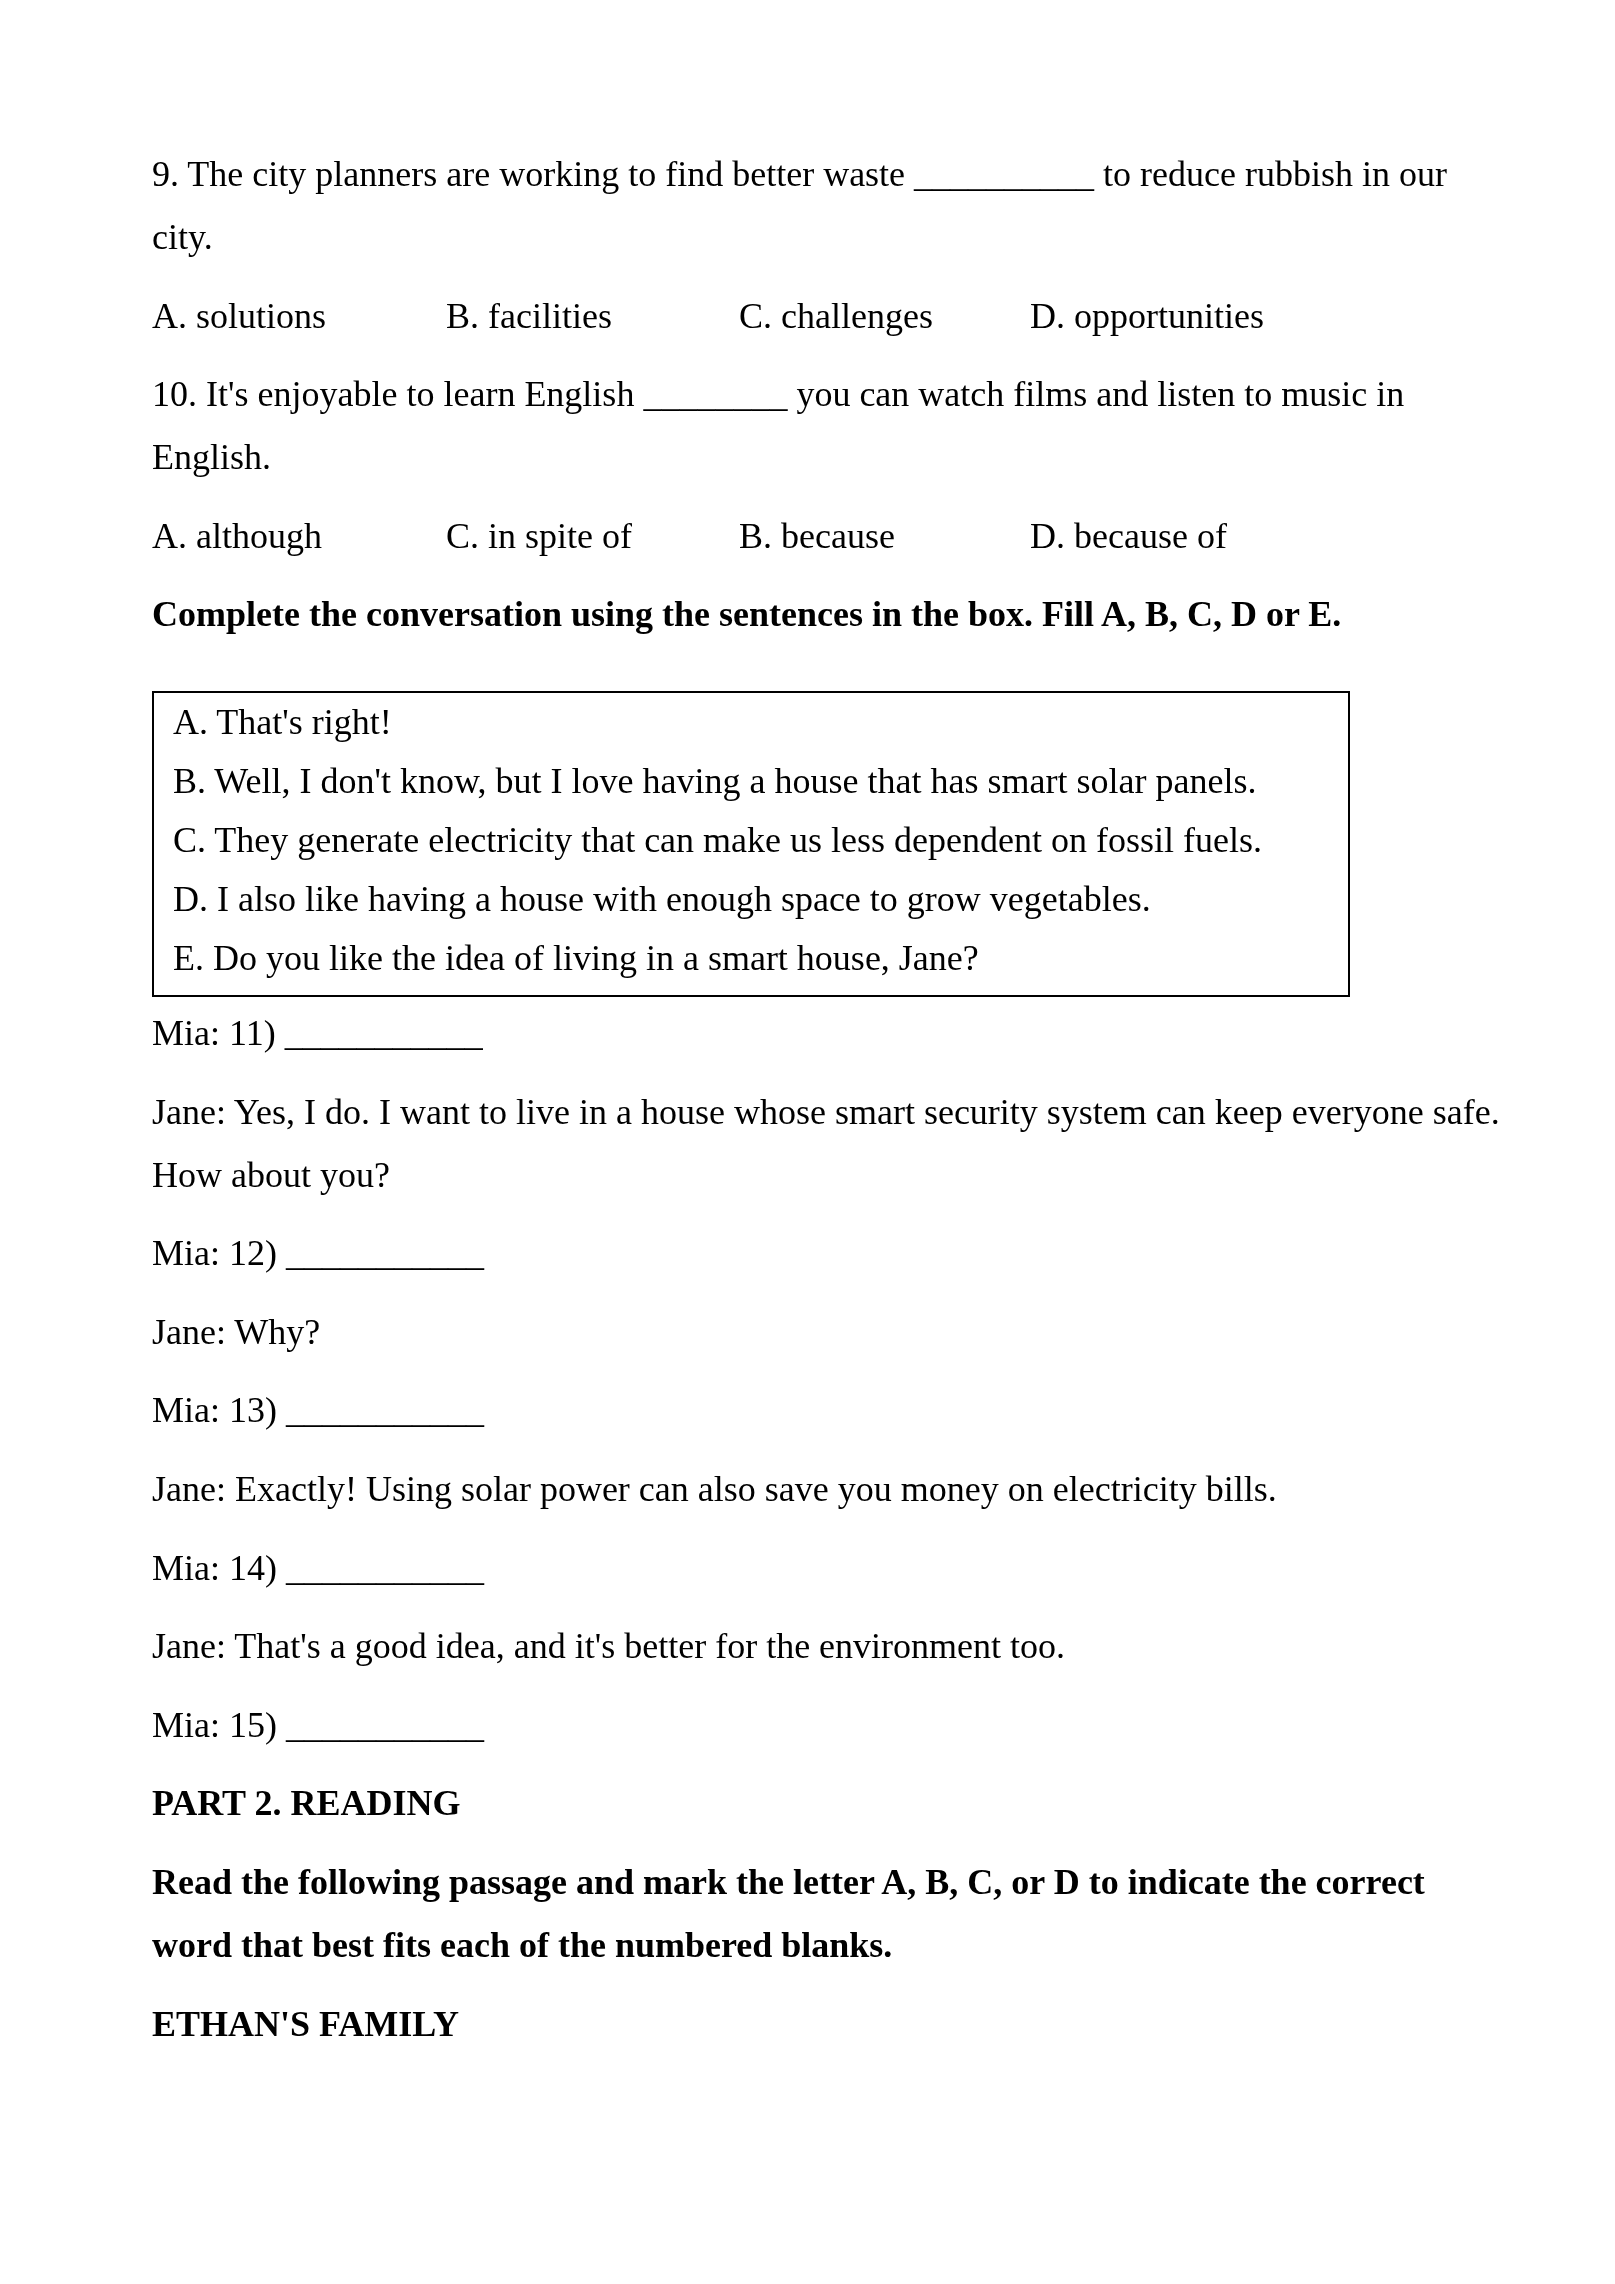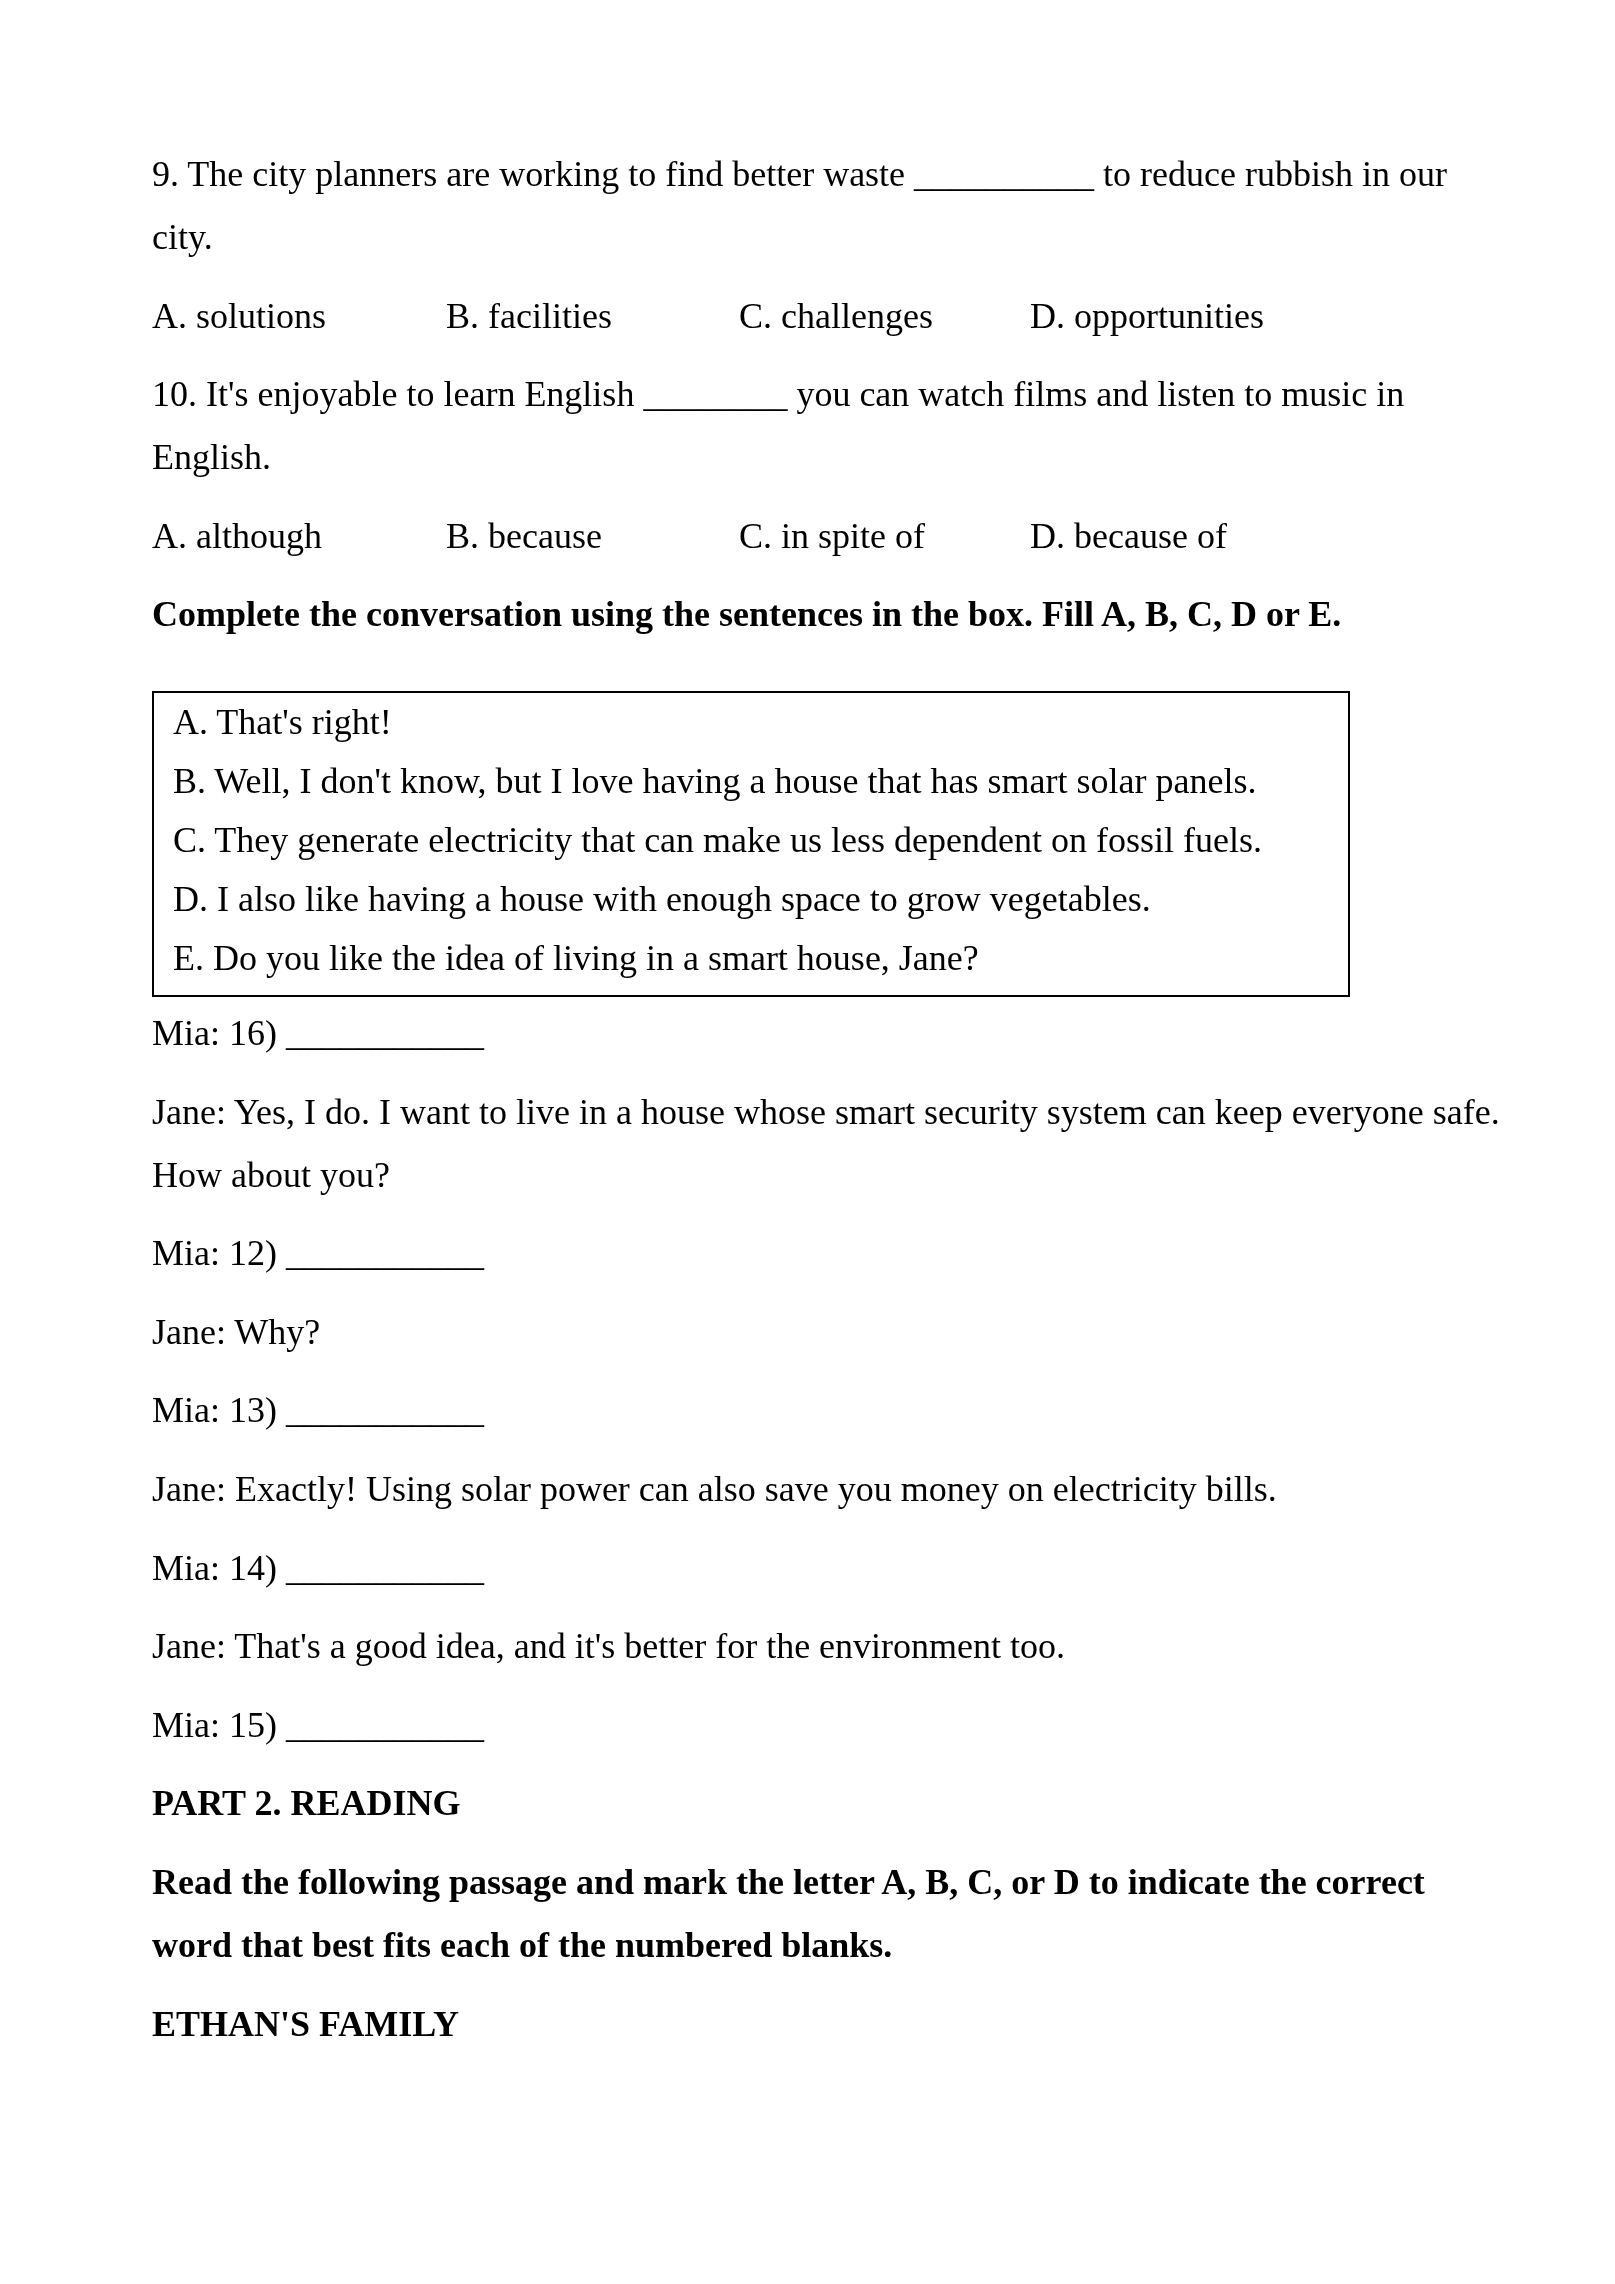--- a/index.html
+++ b/index.html
@@ -51,39 +51,39 @@
     <span class="ln">D. opportunities</span>
   </div>
 
   <div class="para">
     <div class="ln j">10. It's enjoyable to learn English ________ you can watch films and listen to music in</div>
     <div class="ln">English.</div>
   </div>
 
   <div class="opts">
     <span class="ln">A. although</span>
+    <span class="ln">C. in spite of</span>
     <span class="ln">B. because</span>
-    <span class="ln">C. in spite of</span>
     <span class="ln">D. because of</span>
   </div>
 
   <div class="para">
     <div class="ln bold">Complete the conversation using the sentences in the box. Fill A, B, C, D or E.</div>
   </div>
 
   <div class="box">
     <div class="ln">A. That's right!</div>
     <div class="ln">B. Well, I don't know, but I love having a house that has smart solar panels.</div>
     <div class="ln">C. They generate electricity that can make us less dependent on fossil fuels.</div>
     <div class="ln">D. I also like having a house with enough space to grow vegetables.</div>
     <div class="ln">E. Do you like the idea of living in a smart house, Jane?</div>
   </div>
 
   <div class="para">
-    <div class="ln">Mia: 16) ___________</div>
+    <div class="ln">Mia: 11) ___________</div>
   </div>
 
   <div class="para">
     <div class="ln j">Jane: Yes, I do. I want to live in a house whose smart security system can keep everyone safe.</div>
     <div class="ln">How about you?</div>
   </div>
 
   <div class="para">
     <div class="ln">Mia: 12) ___________</div>
   </div>

